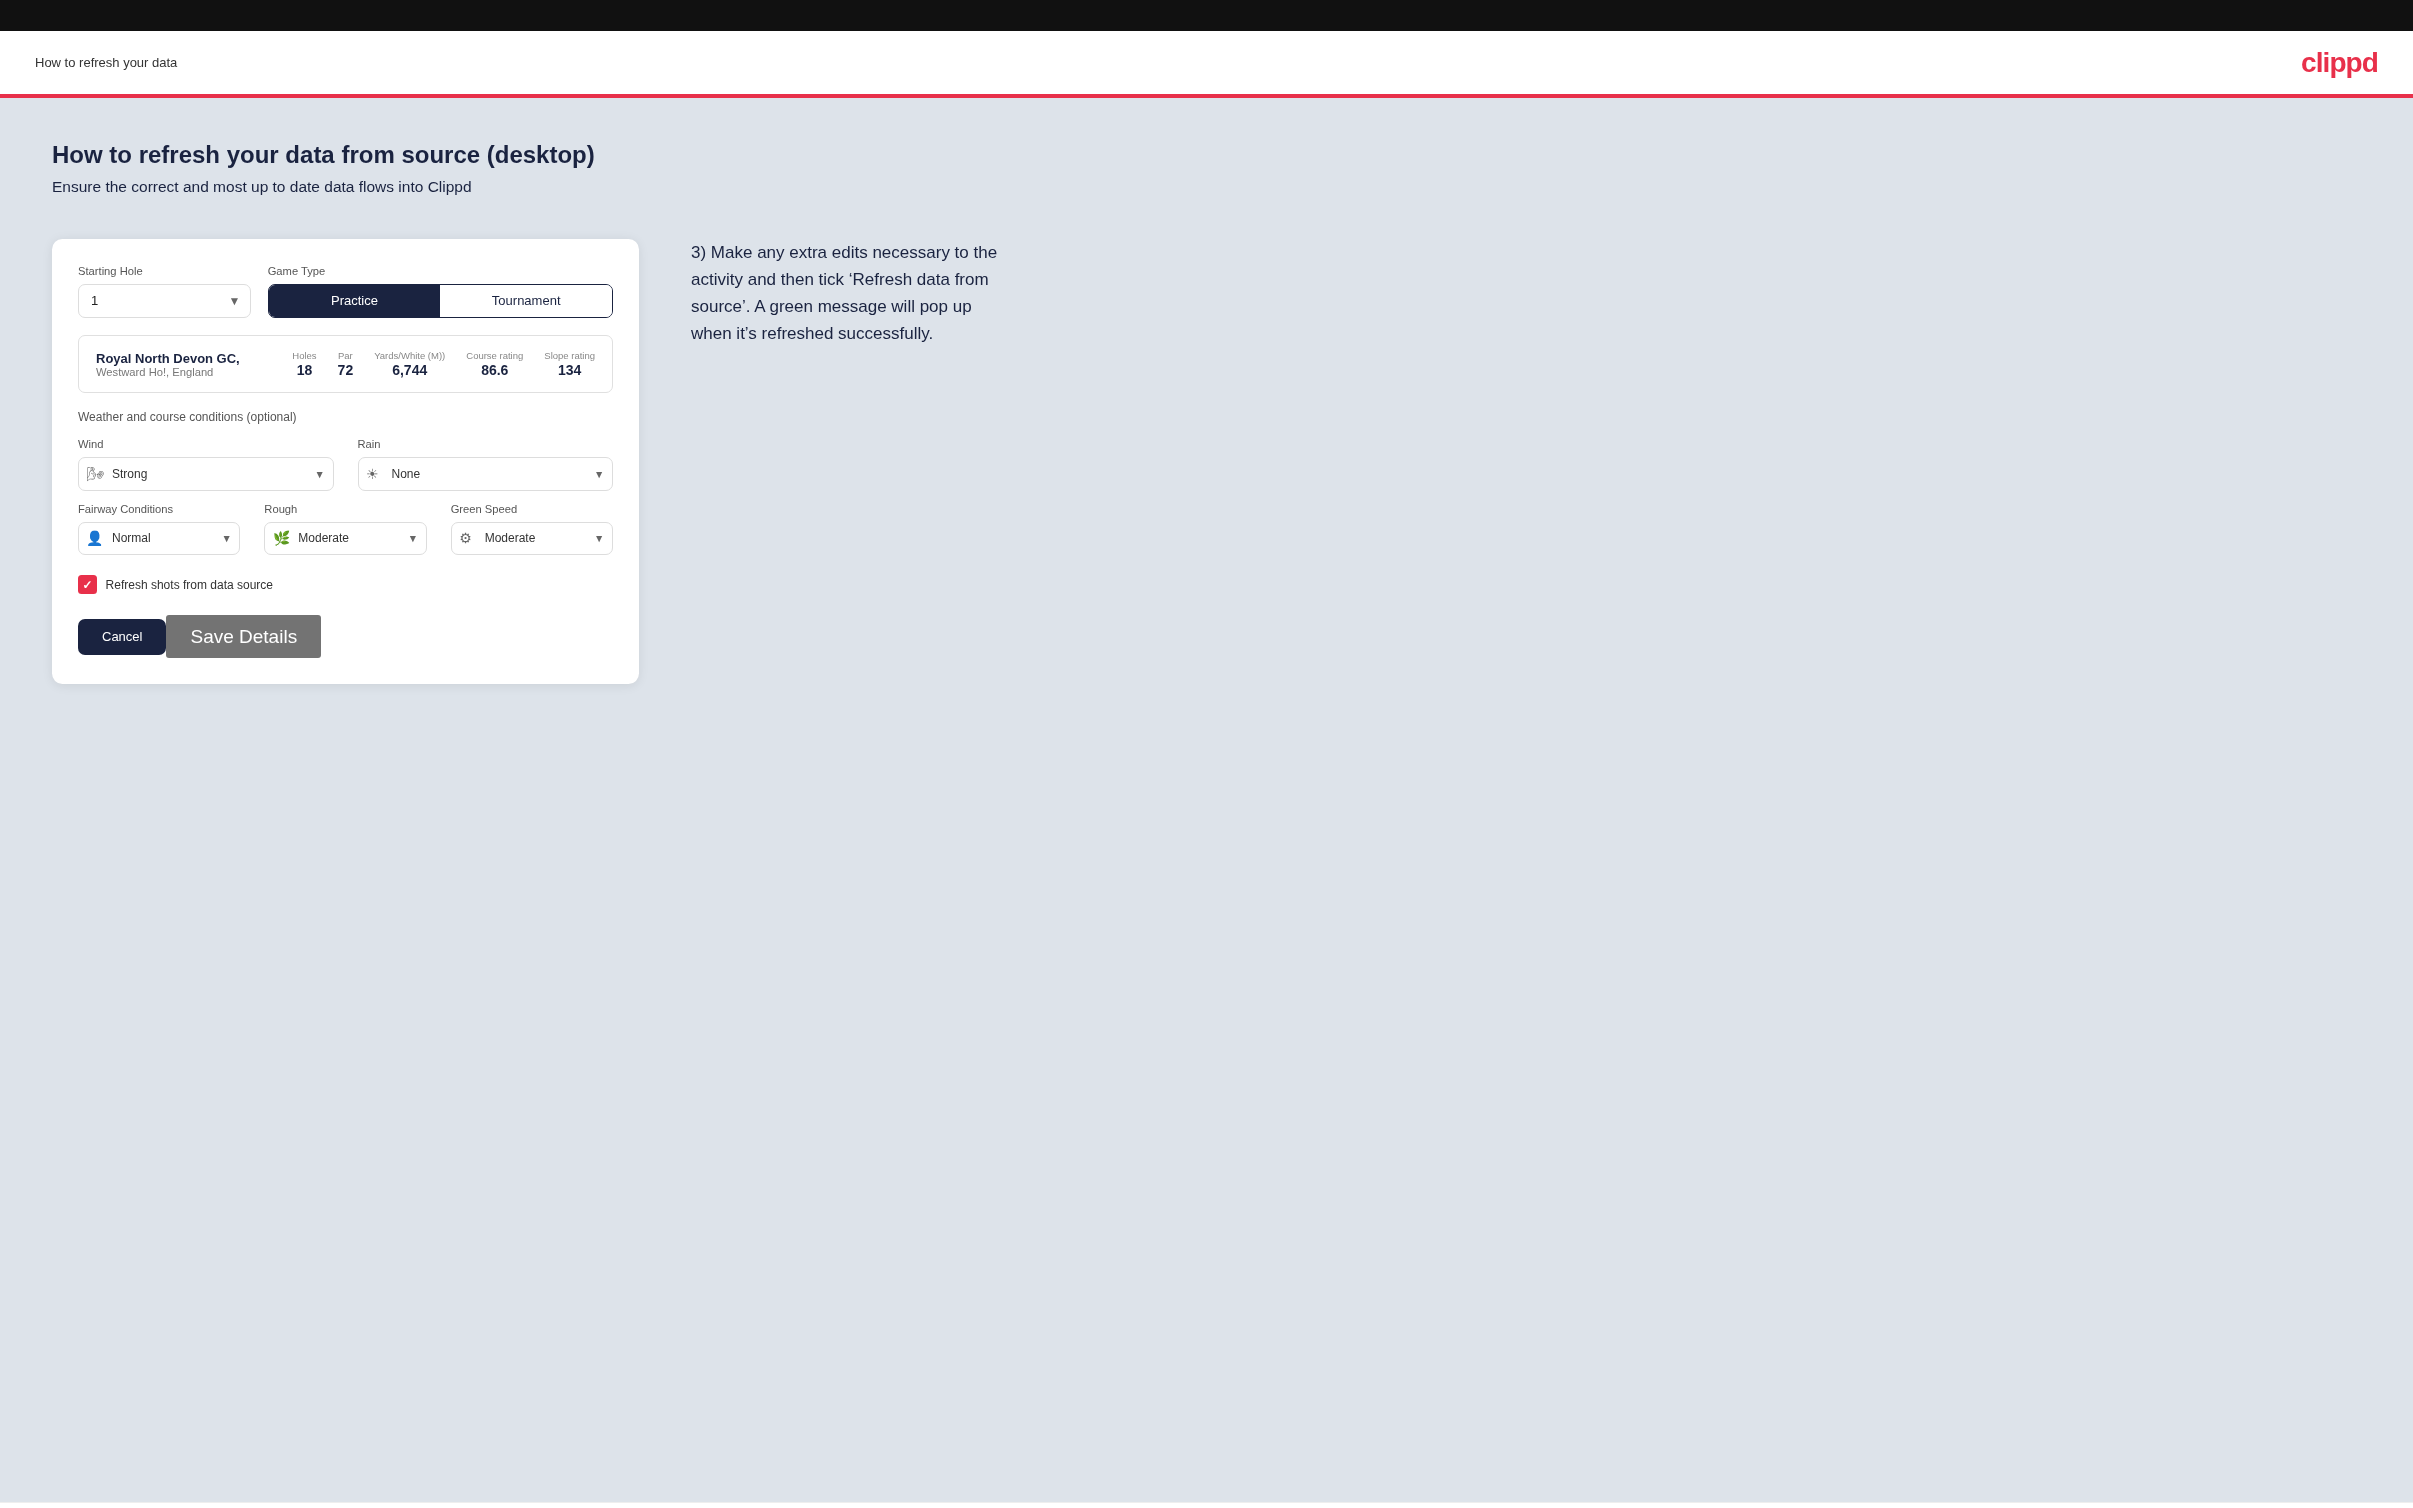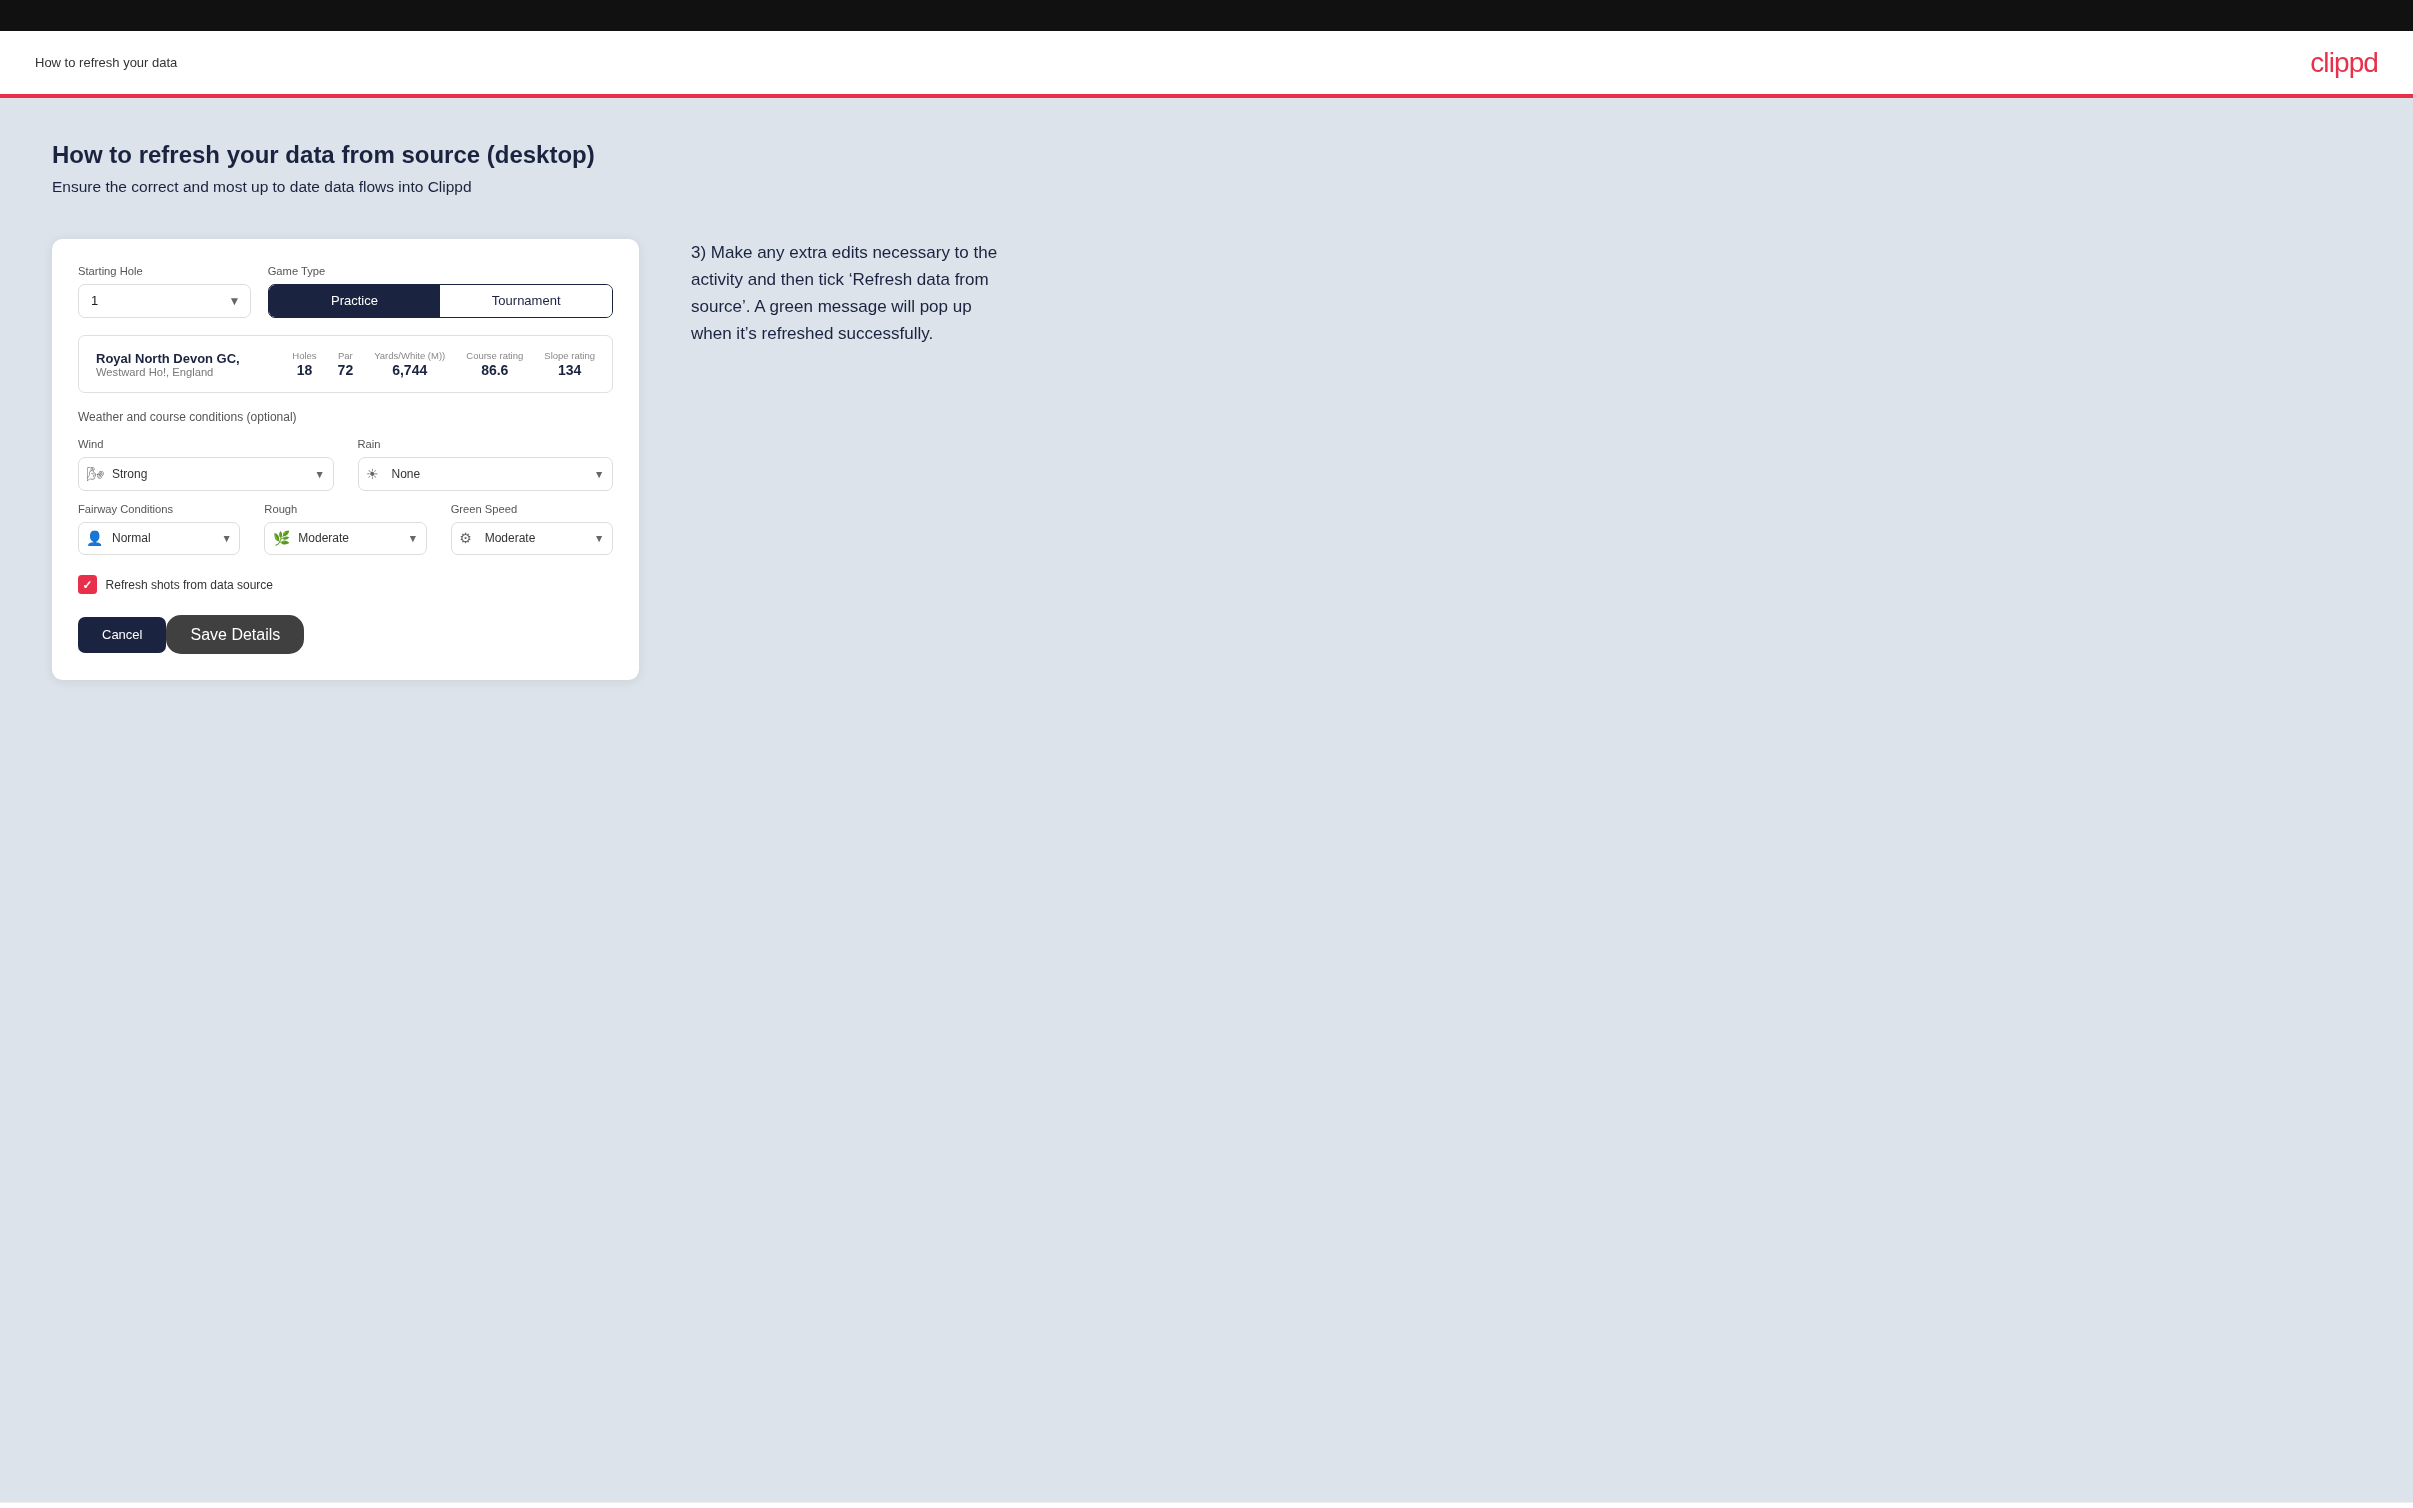--- a/index.html
+++ b/index.html
@@ -19,21 +19,21 @@
       border-bottom: 2.6px solid #e8304a;
     }
 
     .header-title {
       font-size: 13px;
       color: #333;
     }
 
     .logo {
       font-size: 28px;
-      font-weight: 400;
+      font-weight: 700;
       color: #e8304a;
       letter-spacing: -0.9px;
     }
 
     .main-content {
       background: #dde3ea;
       min-height: calc(100vh - 104px);
       padding: 43px 52px;
     }
 
@@ -270,26 +270,26 @@
       color: #fff;
       border: none;
       padding: 10.4px 24px;
       border-radius: 7px;
       font-size: 13px;
       font-weight: 500;
       cursor: pointer;
     }
 
     .save-btn {
-      background: #404040;
+      background: #737373;
       color: #fff;
       border: none;
       padding: 10.4px 24px;
-      border-radius: 15px;
-      font-size: 16px;
+      border-radius: 3px;
+      font-size: 19px;
       font-weight: 500;
       cursor: pointer;
     }
 
     .instruction-text {
       max-width: 311px;
     }
 
     .instruction-text p {
       font-size: 17px;

